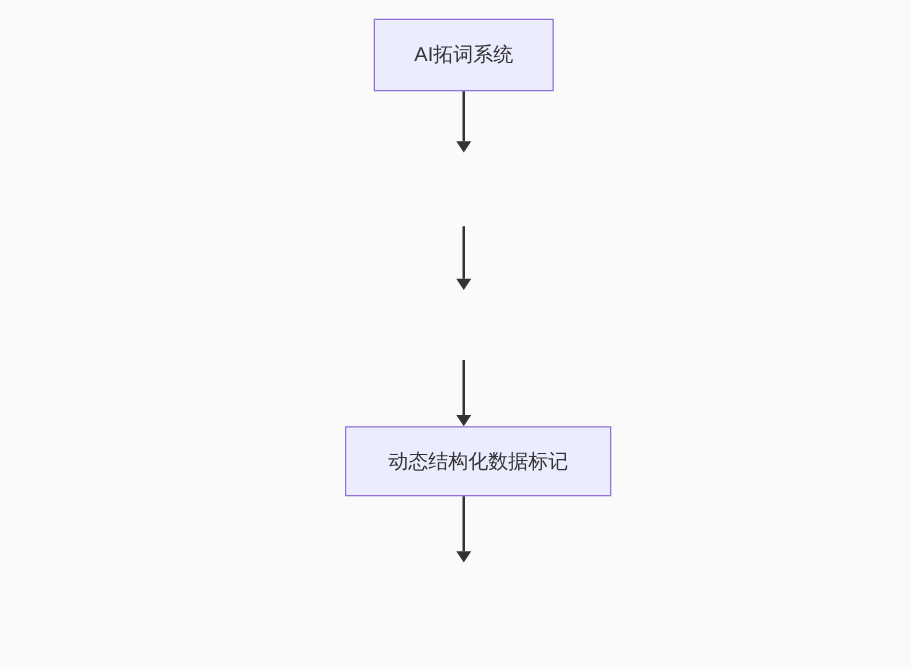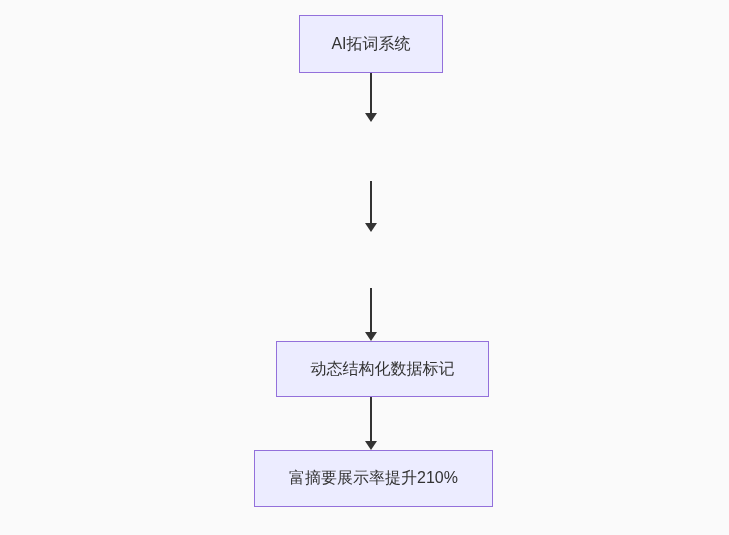--- a/index.html
+++ b/index.html
@@ -92,17 +92,14 @@
 
   <div class="node node-4">
     <span>动态结构化数据标记</span>
   </div>
 
   <div class="arrow arrow-4">
     <div class="arrow-line"></div>
     <div class="arrow-head"></div>
   </div>
 
-  <div class="node node-5">
-    <span>富摘要展示率提升210%</span>
-  </div>
 
 </div>
 
 </body></html>

